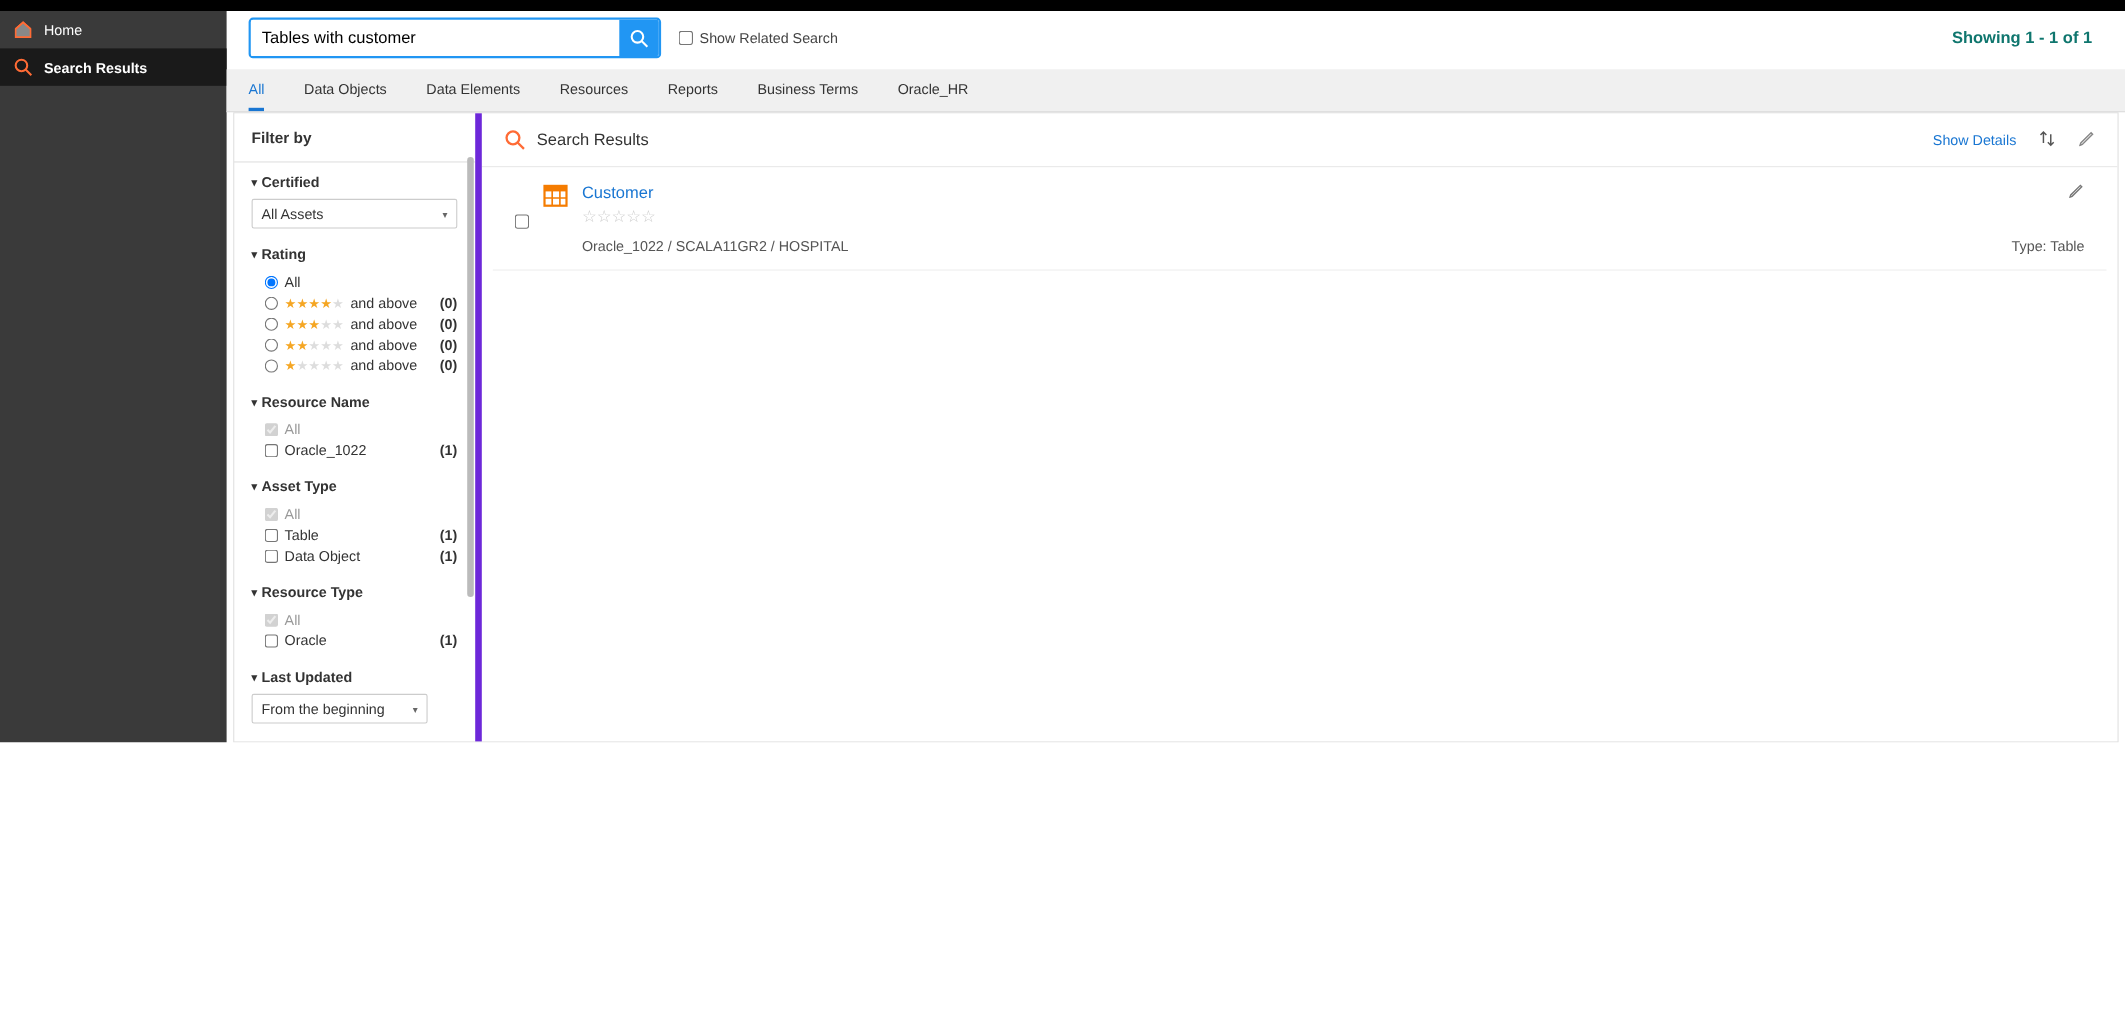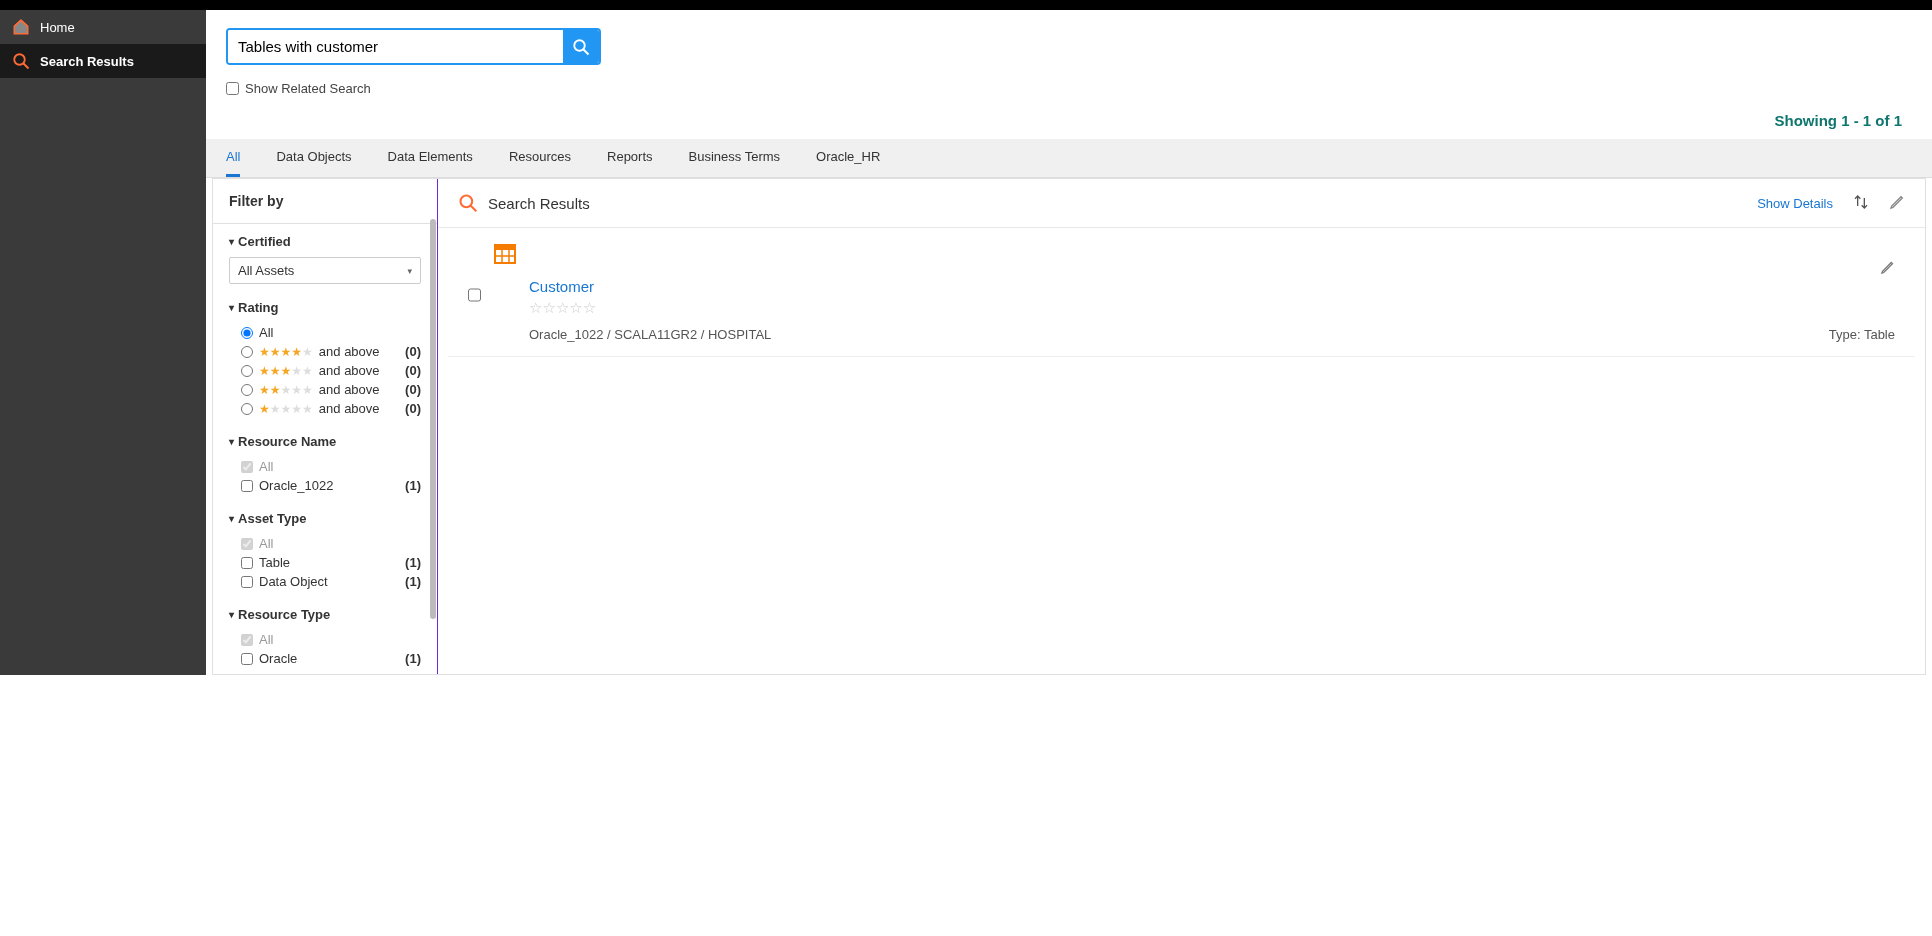--- a/index.html
+++ b/index.html
@@ -12,39 +12,39 @@
 
 .sidebar { width: 206px; background: #3a3a3a; flex-shrink: 0; }
 .sidebar-item { display: flex; align-items: center; padding: 8px 12px; color: #fff; cursor: pointer; font-size: 13px; gap: 10px; }
 .sidebar-item.active { background: #1a1a1a; font-weight: bold; }
 .sidebar-item svg { width: 18px; height: 18px; flex-shrink: 0; }
 
 
 .main { flex: 1; display: flex; flex-direction: column; min-width: 0; }
 
 
-.search-row { display: flex; padding: 18px 20px 10px 20px; gap: 16px; flex-direction: column; }
+.search-row { display: flex; align-items: center; padding: 6px 20px 10px 20px; gap: 16px; }
 .search-box { display: flex; border: 2px solid #2196f3; border-radius: 4px; overflow: hidden; width: 375px; }
 .search-input { border: none; padding: 8px 10px; font-size: 15px; flex: 1; outline: none; }
 .search-btn { background: #2196f3; border: none; width: 36px; display: flex; align-items: center; justify-content: center; cursor: pointer; }
 .search-btn svg { width: 18px; height: 18px; stroke: #fff; }
 .related-search { display: flex; align-items: center; gap: 6px; font-size: 13px; color: #444; }
 .related-search input { width: 13px; height: 13px; }
 .result-count { margin-left: auto; font-size: 15px; font-weight: bold; color: #0f766e; padding-right: 10px;}
 
 
 .tabs { display: flex; gap: 36px; padding: 0 20px; background: #f0f0f0; border-bottom: 1px solid #ddd; }
 .tab { padding: 10px 0; font-size: 13px; color: #333; cursor: pointer; border-bottom: 3px solid transparent; }
 .tab.active { color: #1976d2; border-bottom-color: #1976d2; font-weight: 500; }
 
 
 .content-row { display: flex; flex: 1; min-height: 0; border: 1px solid #e0e0e0; margin: 0 6px; }
 
 
-.filter-panel { width: 225px; border-right: 1px solid #6d28d9; overflow-y: auto; position: relative; }
+.filter-panel { width: 225px; border-right: 6px solid #6d28d9; overflow-y: auto; position: relative; }
 .filter-header { padding: 14px 16px; font-weight: bold; font-size: 14px; border-bottom: 1px solid #e0e0e0; }
 .filter-body { padding: 10px 16px; }
 .filter-section { margin-bottom: 16px; }
 .filter-title { font-weight: bold; font-size: 13px; color: #333; cursor: pointer; display: flex; align-items: center; gap: 4px; margin-bottom: 8px; }
 .filter-title::before { content: "▾"; font-size: 10px; }
 .filter-select { width: 100%; padding: 5px 8px; border: 1px solid #ccc; background: #fff; font-size: 13px; cursor: pointer; display: flex; justify-content: space-between; align-items: center; border-radius: 2px; }
 .filter-select::after { content: "▾"; font-size: 9px; color: #666; }
 .filter-option { display: flex; align-items: center; gap: 6px; padding: 2px 0 2px 12px; font-size: 13px; justify-content: space-between; }
 .filter-option-left { display: flex; align-items: center; gap: 6px; }
 .filter-option input[type="radio"], .filter-option input[type="checkbox"] { width: 12px; height: 12px; }
@@ -66,21 +66,21 @@
 .show-details { color: #1976d2; font-size: 13px; cursor: pointer; margin-left: 45px; }
 .sort-icon, .edit-icon { cursor: pointer; color: #666; }
 .sort-icon svg, .edit-icon svg { width: 16px; height: 16px; }
 
 
 .result-item { padding: 14px 20px; border-bottom: 1px solid #eee; display: flex; gap: 12px; margin: 0 10px; }
 .result-checkbox { margin-top: 6px; }
 .result-icon svg { width: 24px; height: 24px; }
 .result-body { flex: 1; }
 .result-top { display: flex; align-items: center; gap: 10px; }
-.result-name { color: #1976d2; font-size: 15px; font-weight: 500; cursor: pointer; margin-top: 36px; }
+.result-name { color: #1976d2; font-size: 15px; font-weight: 500; cursor: pointer; }
 .result-edit { margin-left: auto; cursor: pointer; }
 .result-edit svg { width: 15px; height: 15px; stroke: #777; }
 .result-stars { margin-top: 4px; }
 .result-stars .star { color: #ccc; font-size: 15px; }
 .result-tags { display: flex; align-items: center; gap: 8px; margin-top: 10px; }
 .tag-icon svg { width: 18px; height: 18px; }
 .tag-badge { background: #fffbe6; border: 1px solid #e6d877; padding: 3px 8px; font-size: 12px; color: #555; border-radius: 2px; }
 .result-footer { display: flex; justify-content: space-between; margin-top: 10px; font-size: 13px; color: #555; }
 </style>
 </head>
@@ -266,20 +266,26 @@
             </div>
             <div class="filter-option">
               <div class="filter-option-left">
                 <input type="checkbox" style="">
                 <span>Oracle</span>
               </div>
               <span class="count">(1)</span>
             </div>
           </div>
 
+          <div class="filter-section">
+            <div class="filter-title">Last Updated</div>
+            <div class="filter-select" style="width:160px">
+              <span>From the beginning</span>
+            </div>
+          </div>
 
         </div>
         <div class="scrollbar-track">
           <div class="scrollbar-thumb"></div>
         </div>
       </div>
 
       <div class="results-panel">
         <div class="results-header">
           <svg class="mag" viewBox="0 0 24 24" fill="none" stroke="#ff6b35" stroke-width="2.5">

